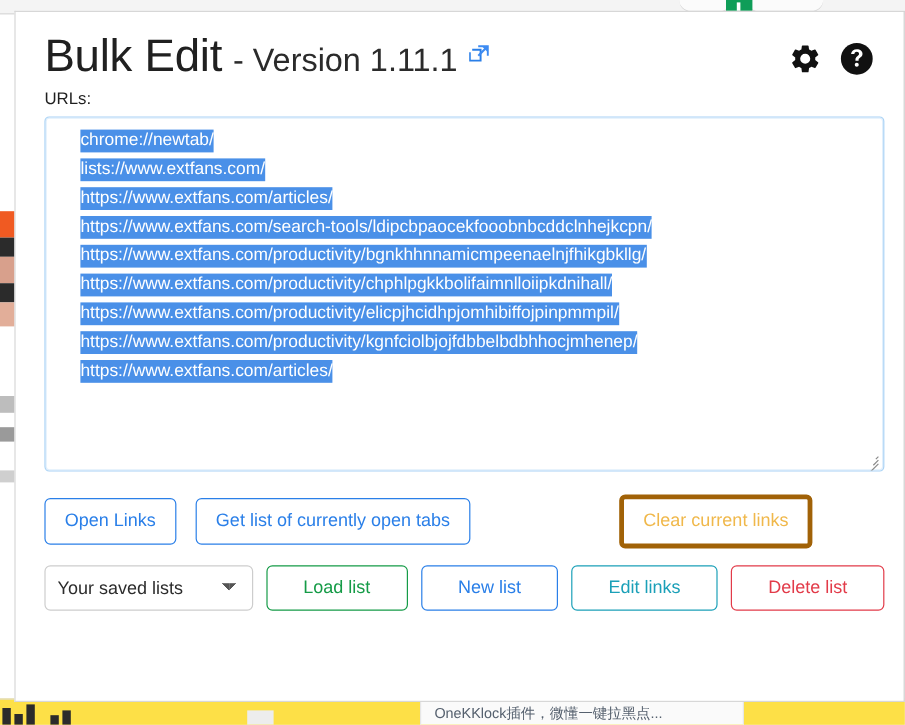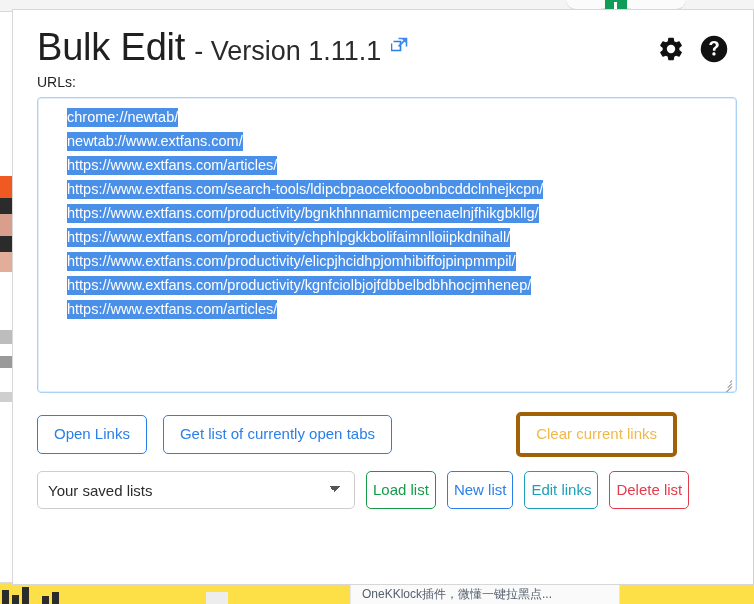--- a/index.html
+++ b/index.html
@@ -260,21 +260,21 @@
     background-image:
       linear-gradient(45deg, transparent 50%, #555 50%),
       linear-gradient(135deg, #555 50%, transparent 50%);
     background-position:
       calc(100% - 19px) calc(50% - 1px),
       calc(100% - 13px) calc(50% - 1px);
     background-size: 6px 6px, 6px 6px;
     background-repeat: no-repeat;
     cursor: pointer;
   }
-  .btn-row-2 .btn { padding: 9px 6px; }
+  .btn-row-2 .btn { padding: 9px 30px; }
 </style>
 </head>
 <body>
 
 <div id="page-bg">
   <div class="bg-strip">
     <div class="bg-thumb a"></div>
     <div class="bg-thumb b"></div>
     <div class="bg-thumb c"></div>
     <div class="bg-thumb d"></div>
@@ -329,21 +329,21 @@
           <path fill="#ffffff" d="M12.02 5.6c-2.12 0-3.6 1.24-3.86 3.23h2.2c.14-.92.76-1.46 1.62-1.46.9 0 1.5.55 1.5 1.33 0 .62-.28 1-1.12 1.64-.93.7-1.33 1.36-1.27 2.5l.01.5h2.1v-.4c0-.74.25-1.1 1.12-1.74 1-.73 1.48-1.52 1.48-2.6 0-1.8-1.5-3-3.78-3Zm-.05 9.06c-.76 0-1.32.55-1.32 1.3 0 .74.56 1.3 1.32 1.3.77 0 1.33-.56 1.33-1.3 0-.75-.56-1.3-1.33-1.3Z"></path>
         </svg>
       </div>
     </div>
 
     <div class="urls-label">URLs:</div>
 
     <div class="url-box">
       <div id="url-lines">
           <div class="url-line"><span class="sel">chrome://newtab/</span></div>
-          <div class="url-line"><span class="sel">newtab://www.extfans.com/</span></div>
+          <div class="url-line"><span class="sel">lists://www.extfans.com/</span></div>
           <div class="url-line"><span class="sel">https://www.extfans.com/articles/</span></div>
           <div class="url-line"><span class="sel">https://www.extfans.com/search-tools/ldipcbpaocekfooobnbcddclnhejkcpn/</span></div>
           <div class="url-line"><span class="sel">https://www.extfans.com/productivity/bgnkhhnnamicmpeenaelnjfhikgbkllg/</span></div>
           <div class="url-line"><span class="sel">https://www.extfans.com/productivity/chphlpgkkbolifaimnlloiipkdnihall/</span></div>
           <div class="url-line"><span class="sel">https://www.extfans.com/productivity/elicpjhcidhpjomhibiffojpinpmmpil/</span></div>
           <div class="url-line"><span class="sel">https://www.extfans.com/productivity/kgnfciolbjojfdbbelbdbhhocjmhenep/</span></div>
           <div class="url-line"><span class="sel">https://www.extfans.com/articles/</span></div>
         </div>
       <div class="resize-grip">
         <i></i>

